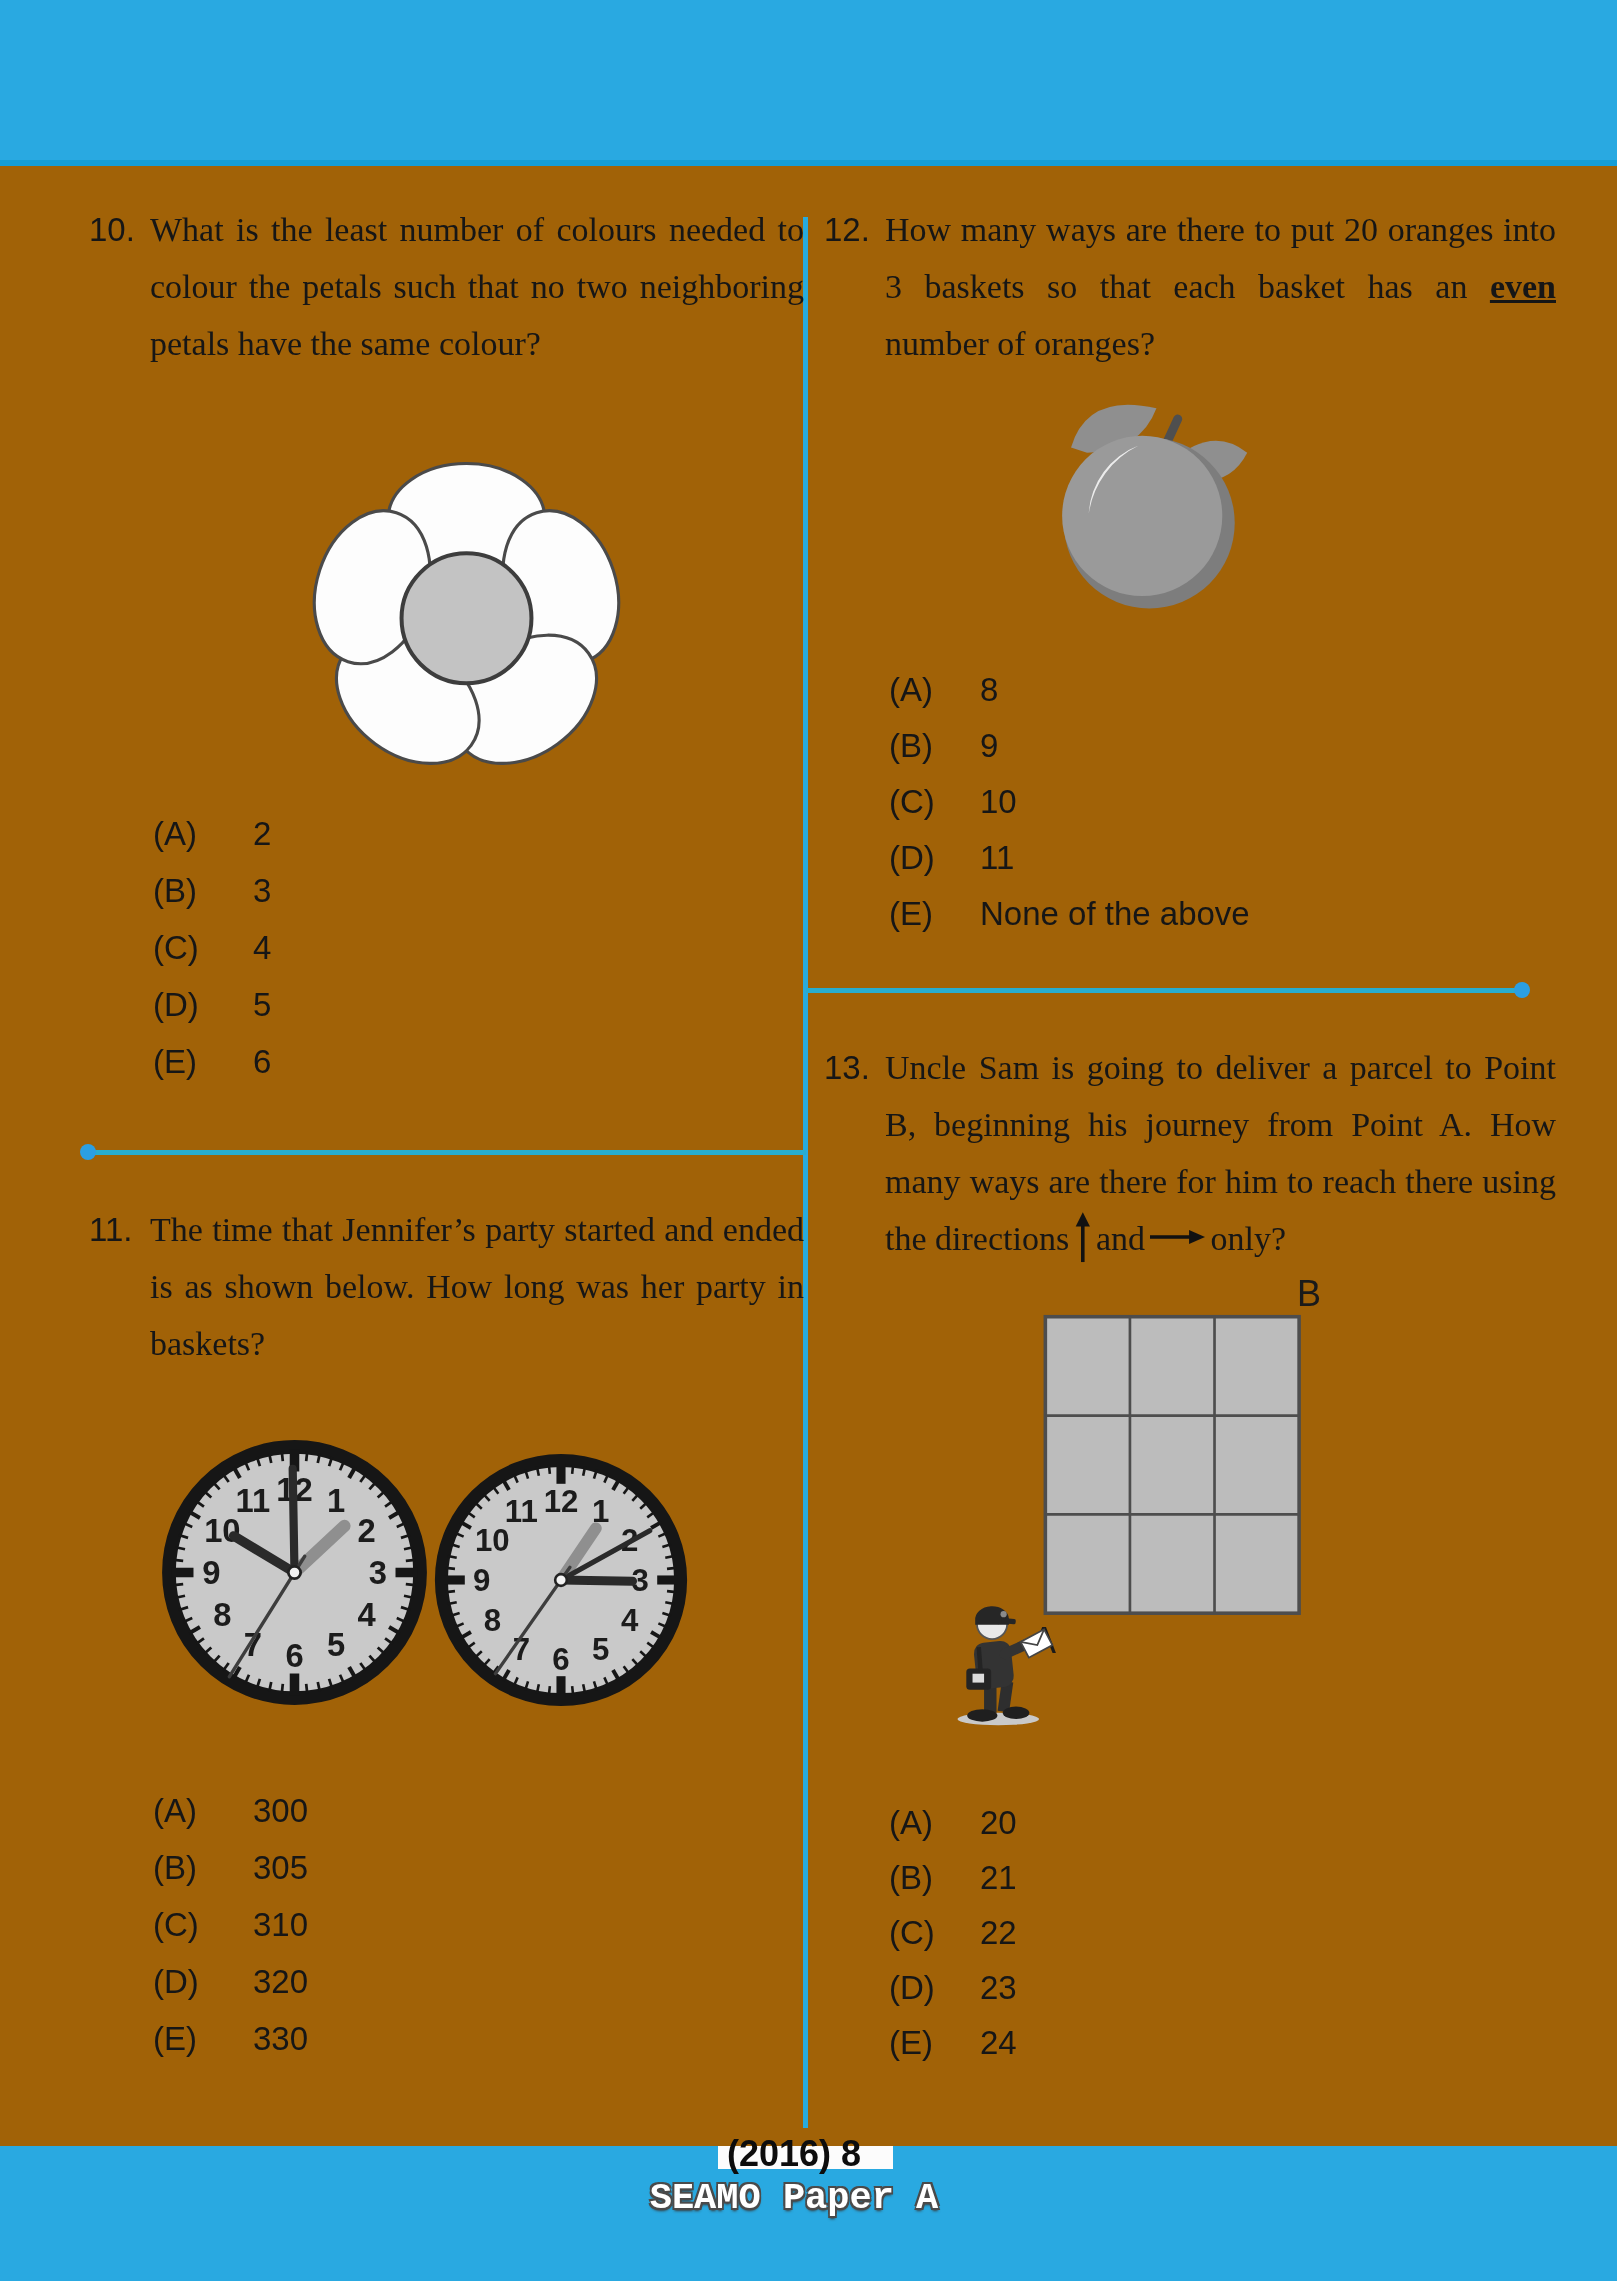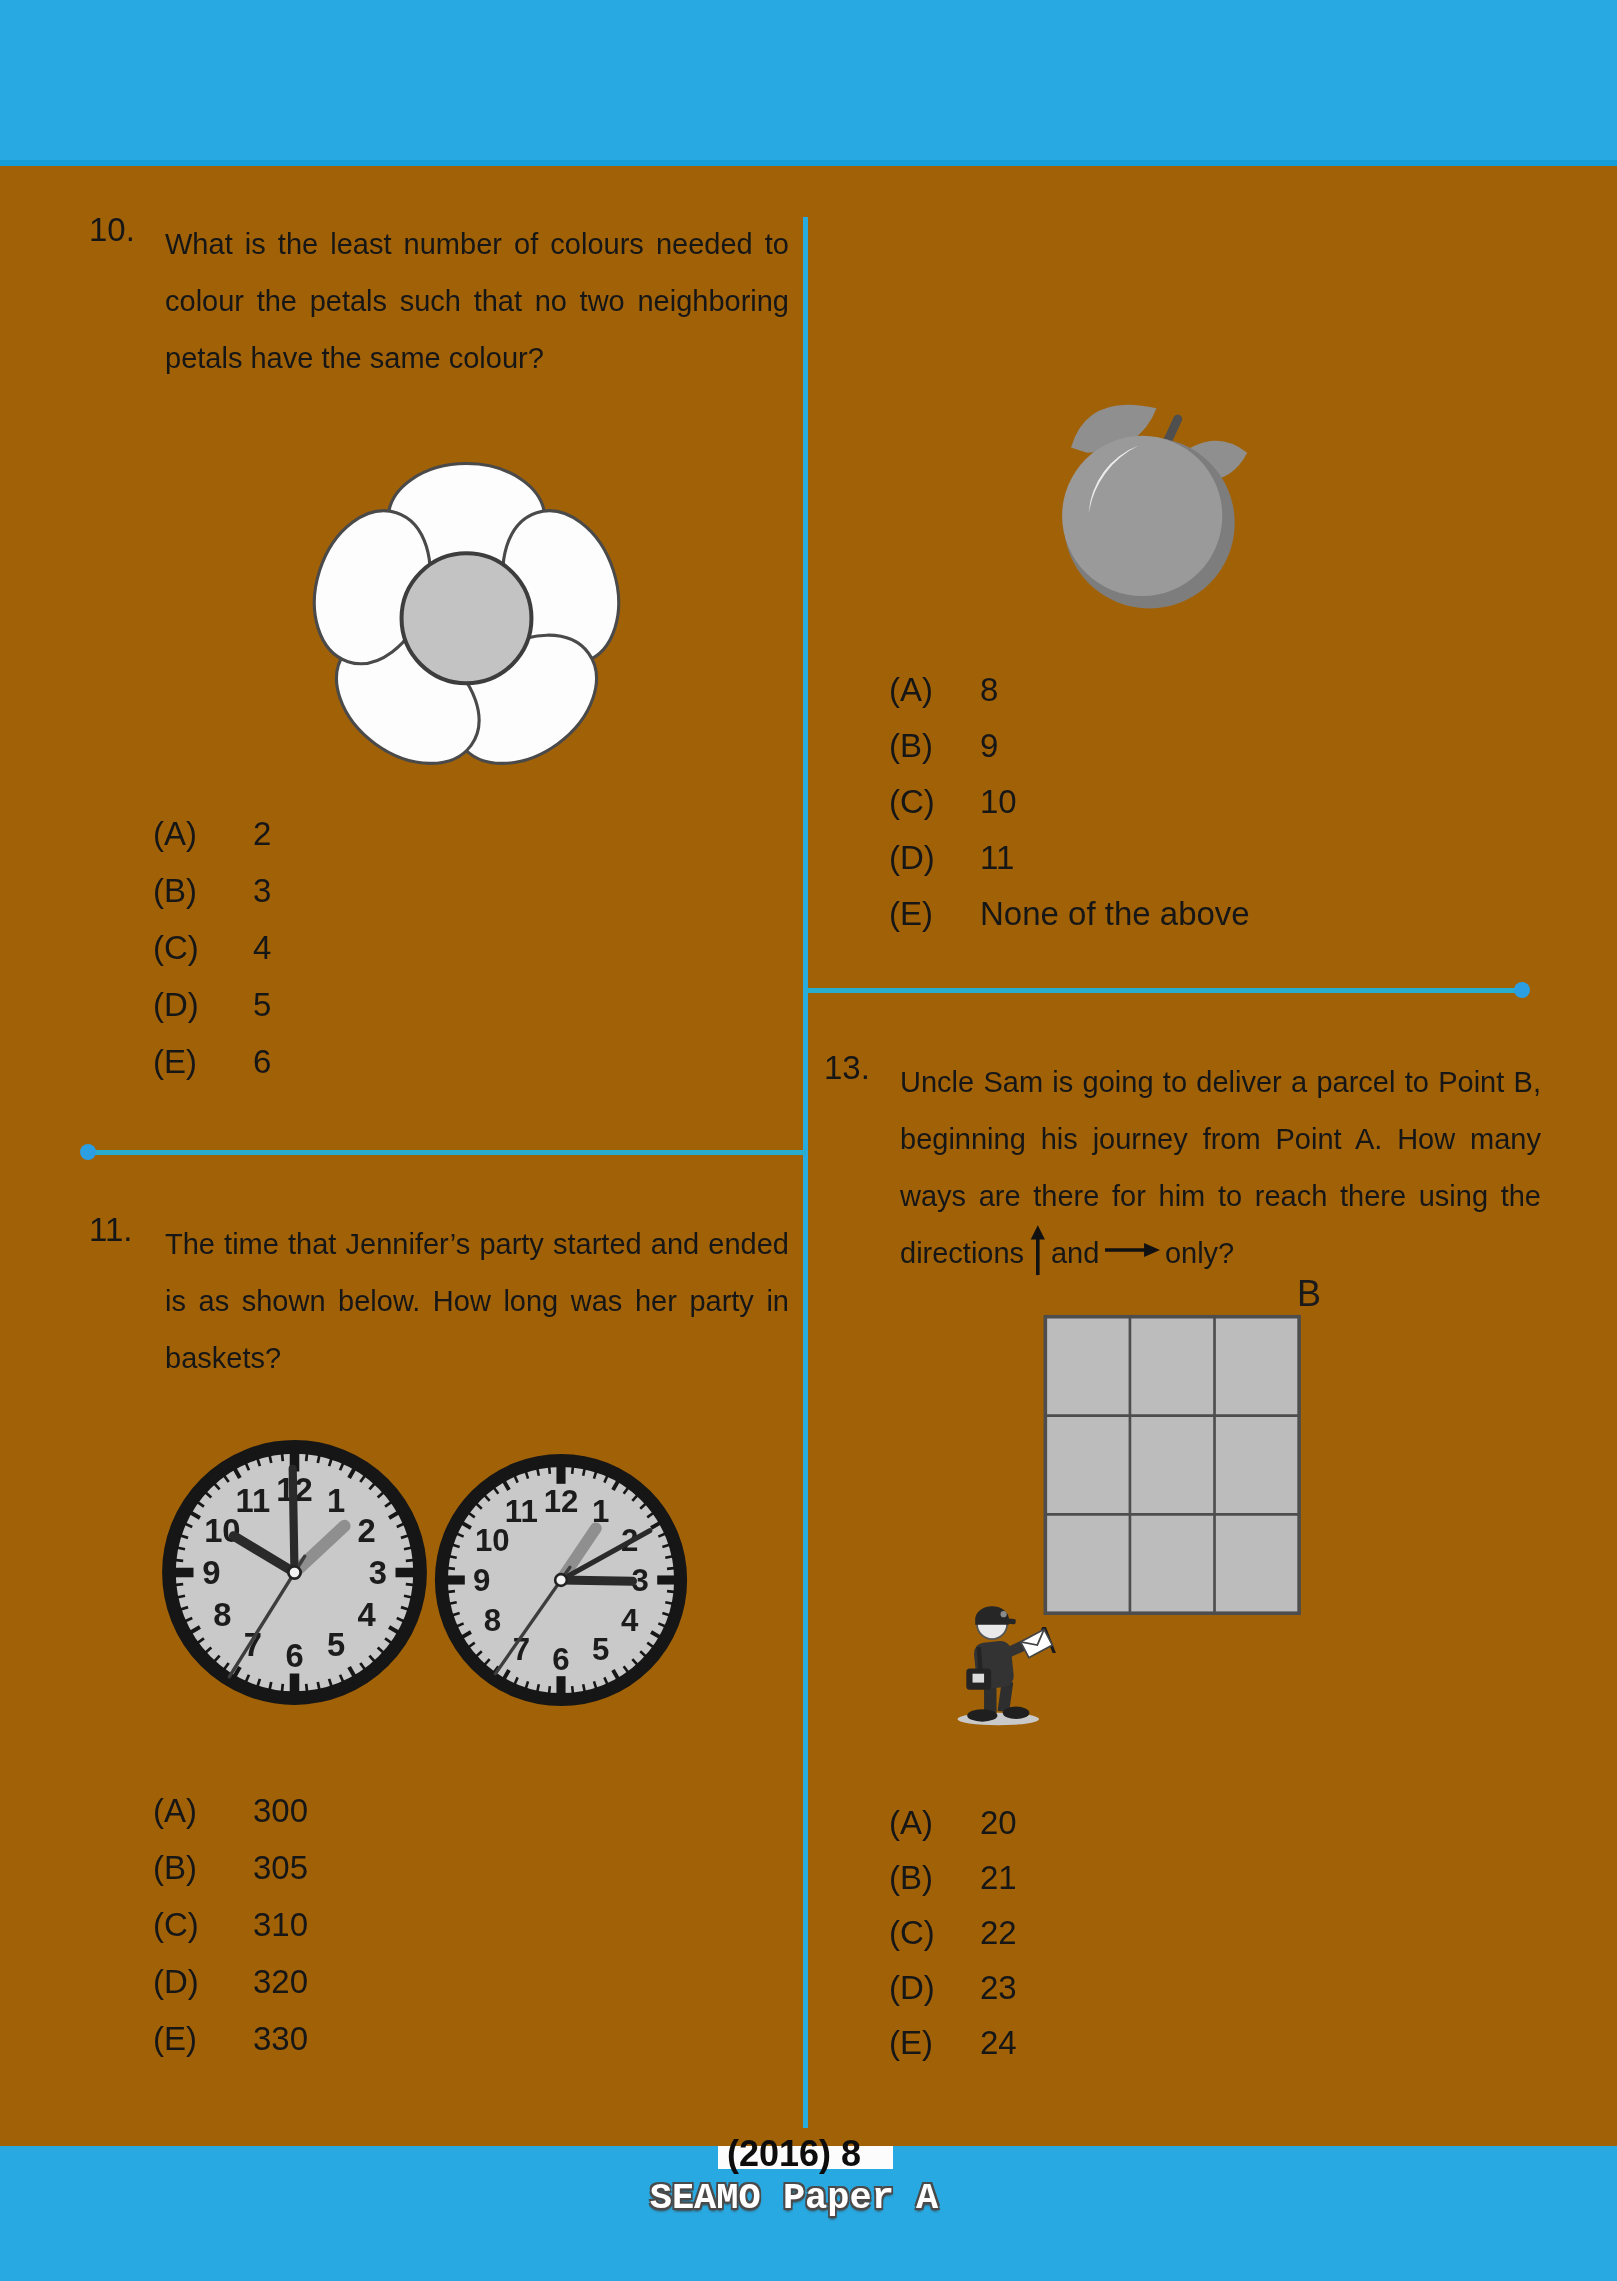--- a/index.html
+++ b/index.html
@@ -10,21 +10,21 @@
   .band-bottom{top:2146px;height:135px;}
   .vdivider{position:absolute;left:803px;top:217px;width:4.5px;height:1911px;background:#29abdd;}
   .hdivider{position:absolute;height:4.5px;background:#28adcf;}
   .hdiv-left{left:88px;top:1150px;width:718px;}
   .hdiv-right{left:806px;top:988px;width:716px;}
   .divider-dot{position:absolute;width:16px;height:16px;border-radius:50%;background:#2b9fe2;}
   .dot-left{left:80px;top:1144px;}
   .dot-right{left:1514px;top:982px;}
   .question{position:absolute;display:flex;}
   .qnum{width:61px;flex:none;font-size:33px;line-height:57px;}
-  .qtext{flex:1;margin:15px;font-size:29px;line-height:57px;text-align:justify;}
+  .qtext{flex:1;margin:0;font-size:34px;line-height:57px;text-align:justify;font-family:Liberation Serif, serif;}
   .emph{font-weight:bold;text-decoration:underline;}
   .arrow-svg{display:inline-block;}
   .arrow-up-svg{vertical-align:-14.3px;margin:0 3.6px;}
   .arrow-right-svg{vertical-align:3.6px;margin:0 5.3px;}
   .opts{position:absolute;}
   .opt-row{display:flex;align-items:center;}
   .opts-left .opt-row{height:57px;}
   .opts-right .opt-row{height:56px;}
   .opts-q13 .opt-row{height:55px;}
   .opt-letter{width:100px;font-size:33px;}
@@ -274,20 +274,24 @@
     <div class="opt-row">
         <span class="opt-letter">(D)</span>
         <span class="opt-value">320</span>
       </div>
     <div class="opt-row">
         <span class="opt-letter">(E)</span>
         <span class="opt-value">330</span>
       </div>
   </div>
 
+  <div class="question" style="left:824px;top:201px;width:732px;">
+    <span class="qnum">12.</span>
+    <p class="qtext"><span>How many ways are there to put 20 oranges into 3 baskets so that each basket has an </span><span class="emph">even</span><span> number of oranges?</span></p>
+  </div>
 
   <svg class="fig" style="left:1053px;top:378px;" width="214" height="242" viewBox="0 0 240 272">
     <path d="M20,78 Q38,16 116,34 Q98,82 38,84 Z" fill="#8f8f8f"></path>
     <path d="M130,96 Q178,52 218,84 Q196,128 138,112 Z" fill="#8f8f8f"></path>
     <path d="M116,98 L140,46" stroke="#4f4f4f" stroke-width="10" stroke-linecap="round" fill="none"></path>
     <circle cx="108" cy="163" r="96" fill="#7d7d7d"></circle>
     <circle cx="100" cy="155" r="90" fill="#9a9a9a"></circle>
     <path d="M40,152 A86,86 0 0 1 96,76 A102,102 0 0 0 40,152 Z" fill="#ececec"></path>
   </svg>
 

